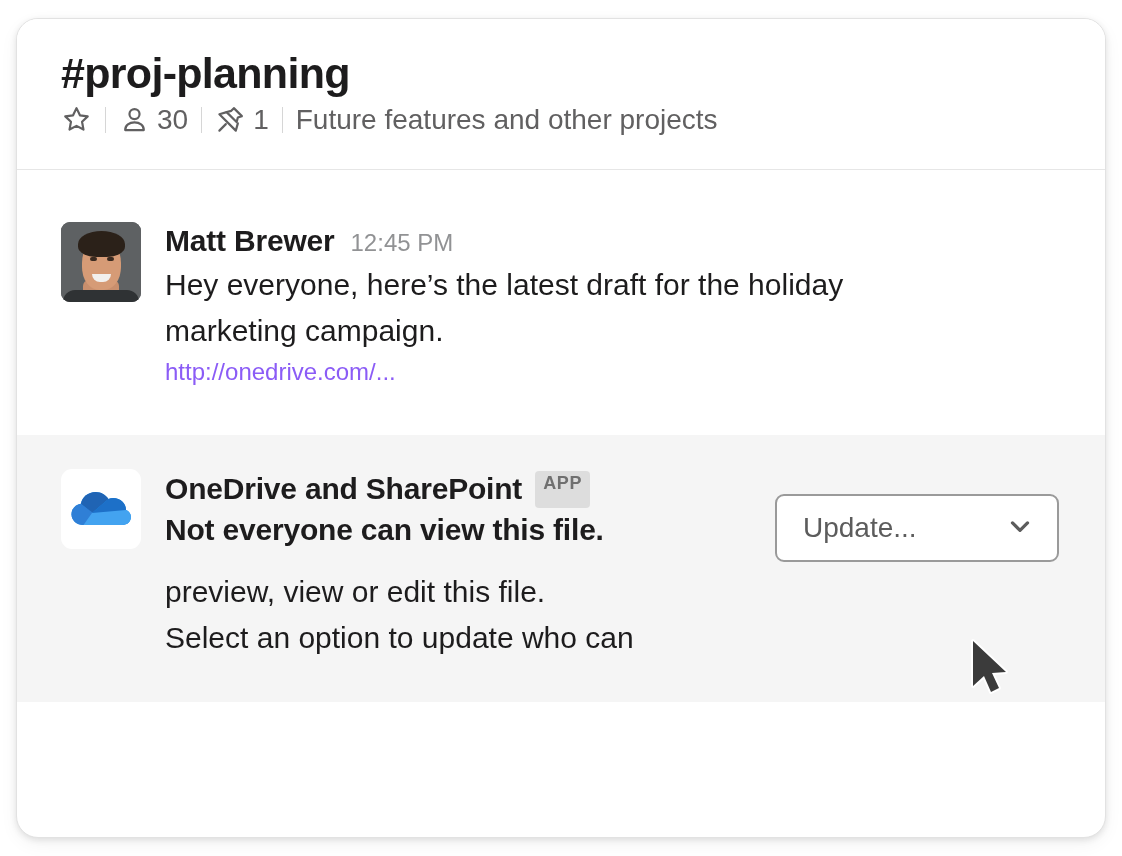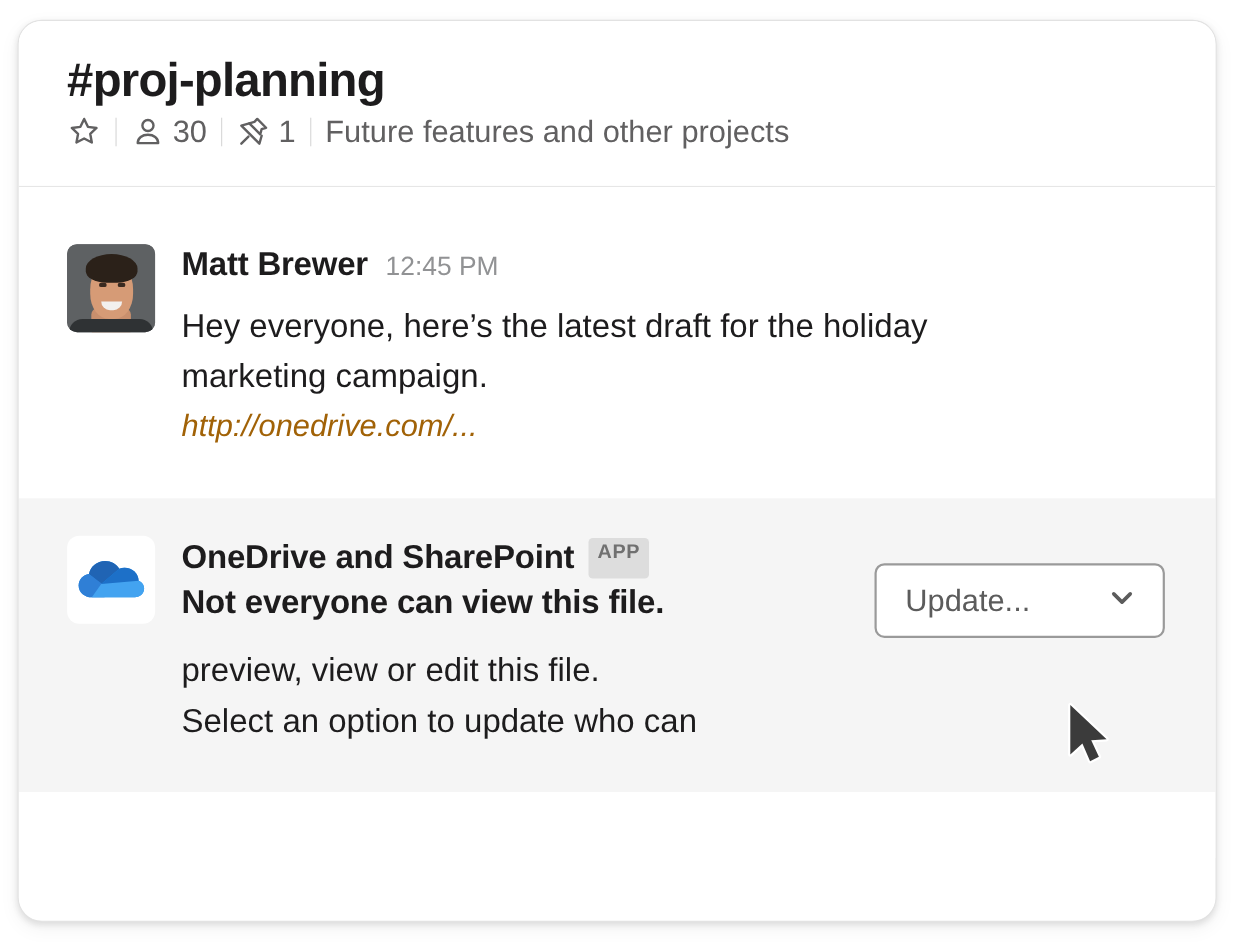--- a/index.html
+++ b/index.html
@@ -98,47 +98,46 @@
   .av-smile { position:absolute; left:31px; top:52px; width:19px; height:8px; background:#f2f0ee; border-radius:0 0 10px 10px;}
 
   .message-body {
     margin-left: 24px;
     padding-top: 2px;
   }
   .msg-headline {
     display: flex;
     align-items: baseline;
     gap: 16px;
-    margin-bottom: 16px;
+    margin-bottom: 4px;
   }
   .msg-author {
     font-size: 30px;
     font-weight: bold;
     color: #1d1c1d;
     letter-spacing: -0.2px;
   }
   .msg-time {
     font-size: 24px;
     color: #919294;
     text-align: right;
   }
   .msg-text {
     font-size: 30px;
     color: #1d1c1d;
     line-height: 1.53;
     max-width: 830px;
   }
   .msg-link {
-    font-size: 28px;
-    color: #a16207;
+    font-size: 24px;
+    color: #8b5cf6;
     line-height: 1.53;
     text-decoration: none;
     display: block;
     cursor: pointer;
-    font-style: italic;
   }
 
   
   .attachment {
     background: #f5f5f5;
     padding: 34px 0 40px 44px;
     display: flex;
     align-items: flex-start;
     position: relative;
   }
@@ -191,21 +190,21 @@
     color: #1d1c1d;
     line-height: 1.55;
     max-width: 590px;
   }
 
   
   .update-button {
     position: absolute;
     right: 46px;
     top: 59px;
-    width: 264px;
+    width: 284px;
     height: 68px;
     background: #ffffff;
     border: 2px solid #9a9a9a;
     border-radius: 9px;
     display: flex;
     align-items: center;
     justify-content: space-between;
     padding: 0 22px 0 26px;
     box-sizing: border-box;
     cursor: pointer;

